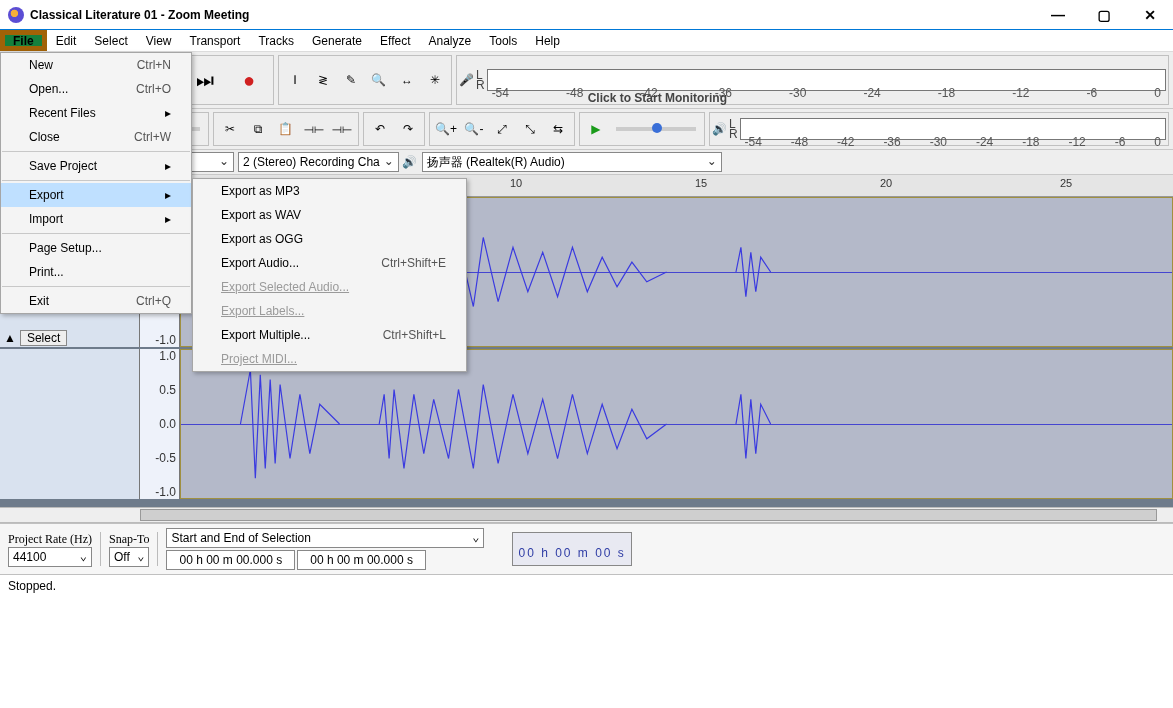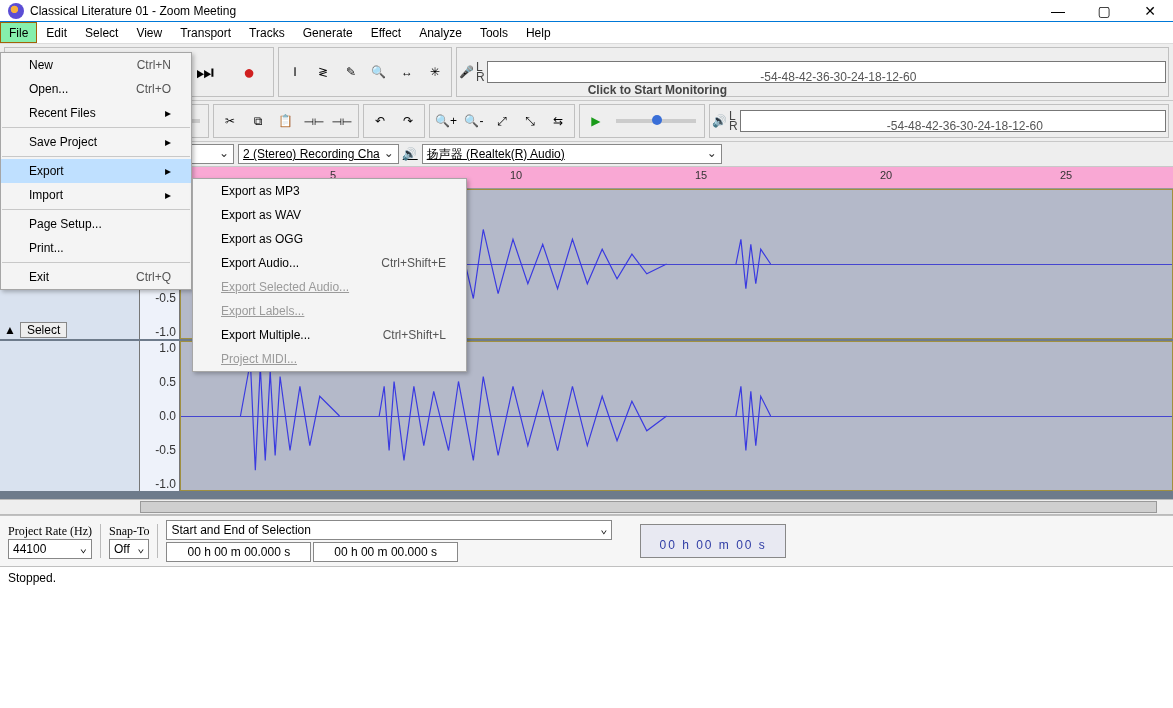--- a/index.html
+++ b/index.html
@@ -1,52 +1,52 @@
 <!DOCTYPE html>
 <html><head>
 <meta charset="utf-8">
 <style>
 * { box-sizing: border-box; margin: 0; padding: 0; font-family: "Segoe UI", Tahoma, sans-serif; font-size: 12px; -webkit-user-select: none; user-select: none; }
 html,body{width:1173px;height:708px;overflow:hidden;background:#fff;}
-.titlebar{height:22px;background:#fff;display:flex;align-items:center;border-bottom:1px solid #0078d7;}
+.titlebar{height:30px;background:#fff;display:flex;align-items:center;border-bottom:1px solid #0078d7;font-weight:bold;}
 .titlebar .icon{width:16px;height:16px;margin:0 6px 0 8px;border-radius:50%;background:radial-gradient(circle at 40% 40%,#f7b03a 0 25%,#5b4dd4 30% 100%);}
 .titlebar .title{flex:0 0 auto;}
 .titlebar .spacer{flex:1;}
 .winbtn{width:46px;height:30px;display:flex;align-items:center;justify-content:center;font-size:14px;}
 .menubar{height:22px;background:#fff;display:flex;align-items:stretch;border-bottom:1px solid #dcdcdc;}
 .menuitem{padding:0 9px;display:flex;align-items:center;cursor:default;}
-.menuitem.active{background:#86efac;border:1px solid #a16207;padding:0 8px;}
+.menuitem.active{background:#15803d;border:5px solid #a16207;padding:0 8px;font-weight:bold;}
 .toolbars{background:#eeeeee;padding:3px 4px;display:flex;flex-wrap:wrap;gap:4px;border-bottom:1px solid #c8c8c8;}
 .tb-group{background:#eeeeee;border:1px solid #c0c0c0;display:flex;align-items:center;padding:2px;}
 .tb-btn{width:28px;height:28px;display:flex;align-items:center;justify-content:center;border:1px solid transparent;}
 .tb-btn.big{width:44px;height:44px;font-size:20px;}
 .meter{height:22px;background:#fff;border:1px solid #777;position:relative;flex:1;min-width:380px;font-family:Consolas,monospace;font-size:11px;}
-.meter .ticks{display:flex;justify-content:center;padding:8px 4px;color:#555;margin-left:24px;}
+.meter .ticks{display:flex;justify-content:space-between;padding:16px 4px;color:#555;}
 .meter .msg{position:absolute;top:21px;left:100px;color:#444;font-weight:bold;}
 .lr{display:flex;flex-direction:column;font-size:9px;color:#444;line-height:10px;padding:0 2px;}
-.devbar{display:flex;gap:4px;align-items:center;padding:2px 4px;background:#eeeeee;border-bottom:1px solid #c8c8c8;text-decoration:underline;}
+.devbar{display:flex;gap:4px;align-items:center;padding:2px 4px;background:#eeeeee;border-bottom:1px solid #c8c8c8;}
 .devcombo{background:#fff;border:1px solid #888;height:20px;padding:0 18px 0 4px;position:relative;min-width:140px;display:flex;align-items:center;}
 .devcombo::after{content:"⌄";position:absolute;right:4px;top:1px;color:#333;}
-.timeline{height:22px;background:#f9a8d4;border-bottom:1px solid #999;position:relative;font-family:Consolas,monospace;}
+.timeline{height:22px;background:#e5e5e5;border-bottom:1px solid #999;position:relative;font-family:Consolas,monospace;}
 .timeline .tmark{position:absolute;top:2px;font-size:11px;color:#333;}
 .tracks{background:#6e7b8b;height:310px;position:relative;}
 .track{position:absolute;left:0;right:0;display:flex;}
 .tpanel{width:140px;background:#d9e2ef;border-right:1px solid #777;display:flex;flex-direction:column;font-size:10px;}
 .tpanel .line{padding:1px 4px;}
 .vscale{width:40px;background:#eef2fa;border-right:1px solid #777;display:flex;flex-direction:column;justify-content:space-between;font-family:Consolas,monospace;font-size:10px;text-align:right;padding-right:3px;color:#333;}
 .wavearea{flex:1;background:#b4b9c9;position:relative;border:1px solid #a09040;overflow:hidden;}
 .midline{position:absolute;left:0;right:0;height:1px;background:#4545d0;}
 .hscroll{height:16px;background:#eee;border-top:1px solid #bbb;border-bottom:1px solid #bbb;position:relative;}
 .hscroll .thumb{position:absolute;top:1px;bottom:1px;background:#cfcfcf;border:1px solid #999;}
 .footer1{display:flex;gap:8px;align-items:center;padding:4px 8px;border-top:1px solid #c0c0c0;background:#f6f6f6;}
 .footer1 .lbl{font-family:Liberation Serif, serif;}
 .combo{background:#fff;border:1px solid #888;height:20px;padding:0 18px 0 4px;position:relative;display:flex;align-items:center;font-family:Consolas,monospace;}
 .combo::after{content:"⌄";position:absolute;right:4px;top:1px;}
-.timebox{font-family:Consolas,monospace;background:#fff;border:1px solid #888;padding:0 20px;height:20px;line-height:18px;}
-.bigtime{font-family:Consolas,monospace;font-size:24px;color:#2e3ca5;background:#e8e9f2;border:1px solid #888;padding:2px 18px;letter-spacing:2px;}
+.timebox{font-family:Consolas,monospace;background:#fff;border:1px solid #888;padding:0 12px;height:20px;line-height:18px;}
+.bigtime{font-family:Consolas,monospace;font-size:24px;color:#2e3ca5;background:#e8e9f2;border:1px solid #888;padding:2px 5px;letter-spacing:2px;}
 .statusbar{height:22px;border-top:1px solid #c0c0c0;padding:2px 8px;display:flex;align-items:center;}
 
 .dropdown{position:absolute;background:#f4f4f4;border:1px solid #a6a6a6;box-shadow:2px 2px 4px rgba(0,0,0,.25);z-index:100;}
 .dropdown .row{height:24px;display:flex;align-items:center;padding:0 20px 0 28px;white-space:nowrap;cursor:default;min-width:180px;}
 .dropdown .row.highlight{background:#bfe0ff;}
 .dropdown .row.disabled{color:#9a9a9a;text-decoration:underline;}
 .dropdown .row .lab{flex:1;}
 .dropdown .row .shortcut{color:#555;margin-left:24px;}
 .dropdown .row .arrow{margin-left:8px;}
 .dropdown hr{border:none;border-top:1px solid #c8c8c8;margin:2px 1px;}
@@ -258,21 +258,21 @@
   </div>
   <div style="border-left:1px solid #bbb;height:34px"></div>
   <div>
     <div class="lbl">Snap-To</div>
     <div class="combo">
         <span>Off</span>
       </div>
   </div>
   <div style="border-left:1px solid #bbb;height:34px"></div>
   <div style="flex:0 0 auto">
-    <div class="combo" style="width:446px">
+    <div class="combo" style="width:318px">
         <span>Start and End of Selection</span>
       </div>
     <div style="display:flex;gap:2px;margin-top:2px">
       <div class="timebox"><span>00 h 00 m 00.000 s</span></div>
       <div class="timebox"><span>00 h 00 m 00.000 s</span></div>
     </div>
   </div>
   <div style="flex:0 0 auto;margin-left:20px">
     <div class="bigtime"><span>00 h 00 m 00 s</span></div>
   </div>
@@ -287,20 +287,24 @@
       <span class="lab">New</span>
       <span class="shortcut">Ctrl+N</span>
     </div>
     <div class="row">
       <span class="lab">Open...</span>
       <span class="shortcut">Ctrl+O</span>
     </div>
     <div class="row">
       <span class="lab">Recent Files</span>
       <span class="arrow">▸</span>
+    </div>
+    <div class="row">
+      <span class="lab">Close</span>
+      <span class="shortcut">Ctrl+W</span>
     </div>
     <hr>
     <div class="row">
       <span class="lab">Save Project</span>
       <span class="arrow">▸</span>
     </div>
     <hr>
     <div class="row highlight">
       <span class="lab">Export</span>
       <span class="arrow">▸</span>

